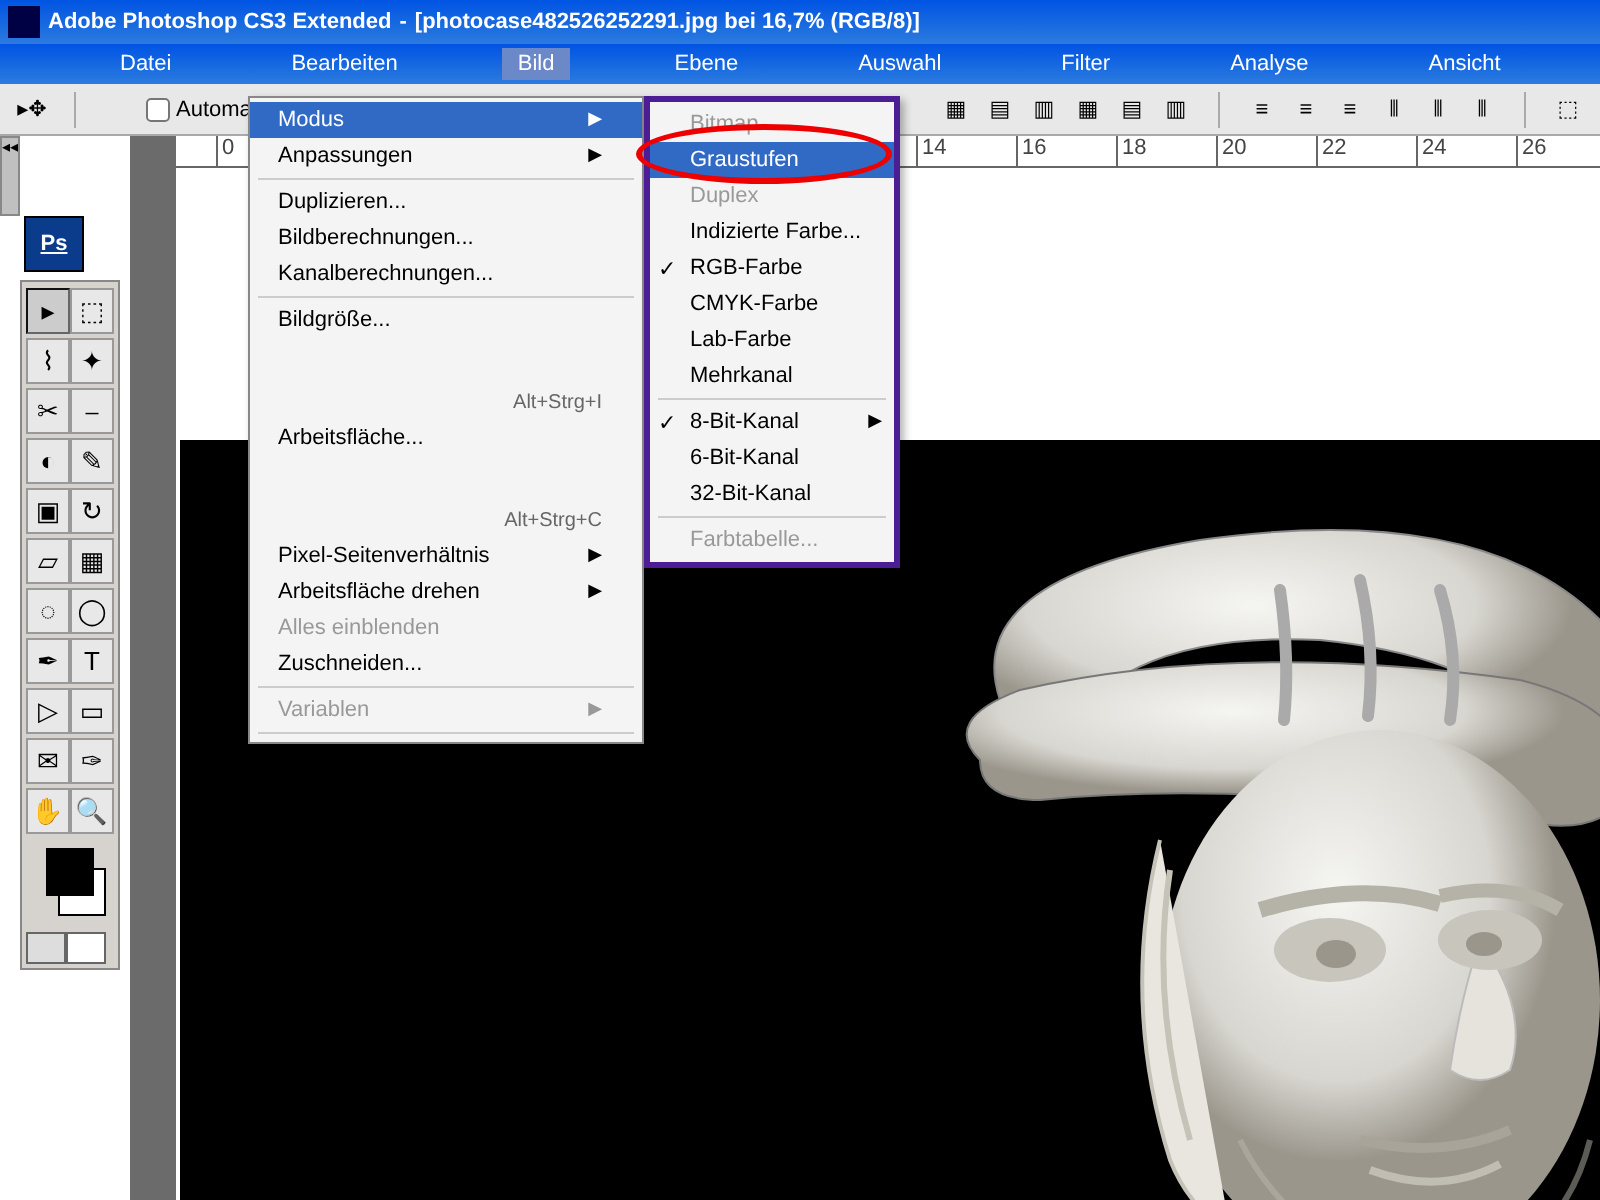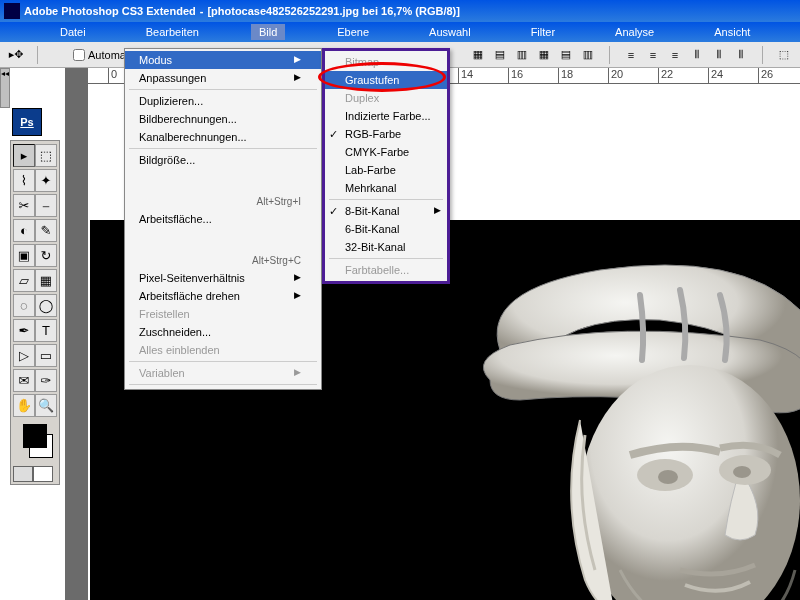--- a/index.html
+++ b/index.html
@@ -255,27 +255,24 @@
     </div>
     <div class="item">
       <span>Pixel-Seitenverhältnis</span>
       <span class="arr2">▶</span>
     </div>
     <div class="item">
       <span>Arbeitsfläche drehen</span>
       <span class="arr2">▶</span>
     </div>
     <div class="item dis">
-      <span>Freistellen</span>
+      <span>Alles einblenden</span>
     </div>
     <div class="item">
       <span>Zuschneiden...</span>
-    </div>
-    <div class="item dis">
-      <span>Alles einblenden</span>
     </div>
     <div class="sep2"></div>
     <div class="item dis">
       <span>Variablen</span>
       <span class="arr2">▶</span>
     </div>
     <div class="sep2"></div>
   </div>
 <div class="dd2" id="dd2">
     <div class="item dis">

